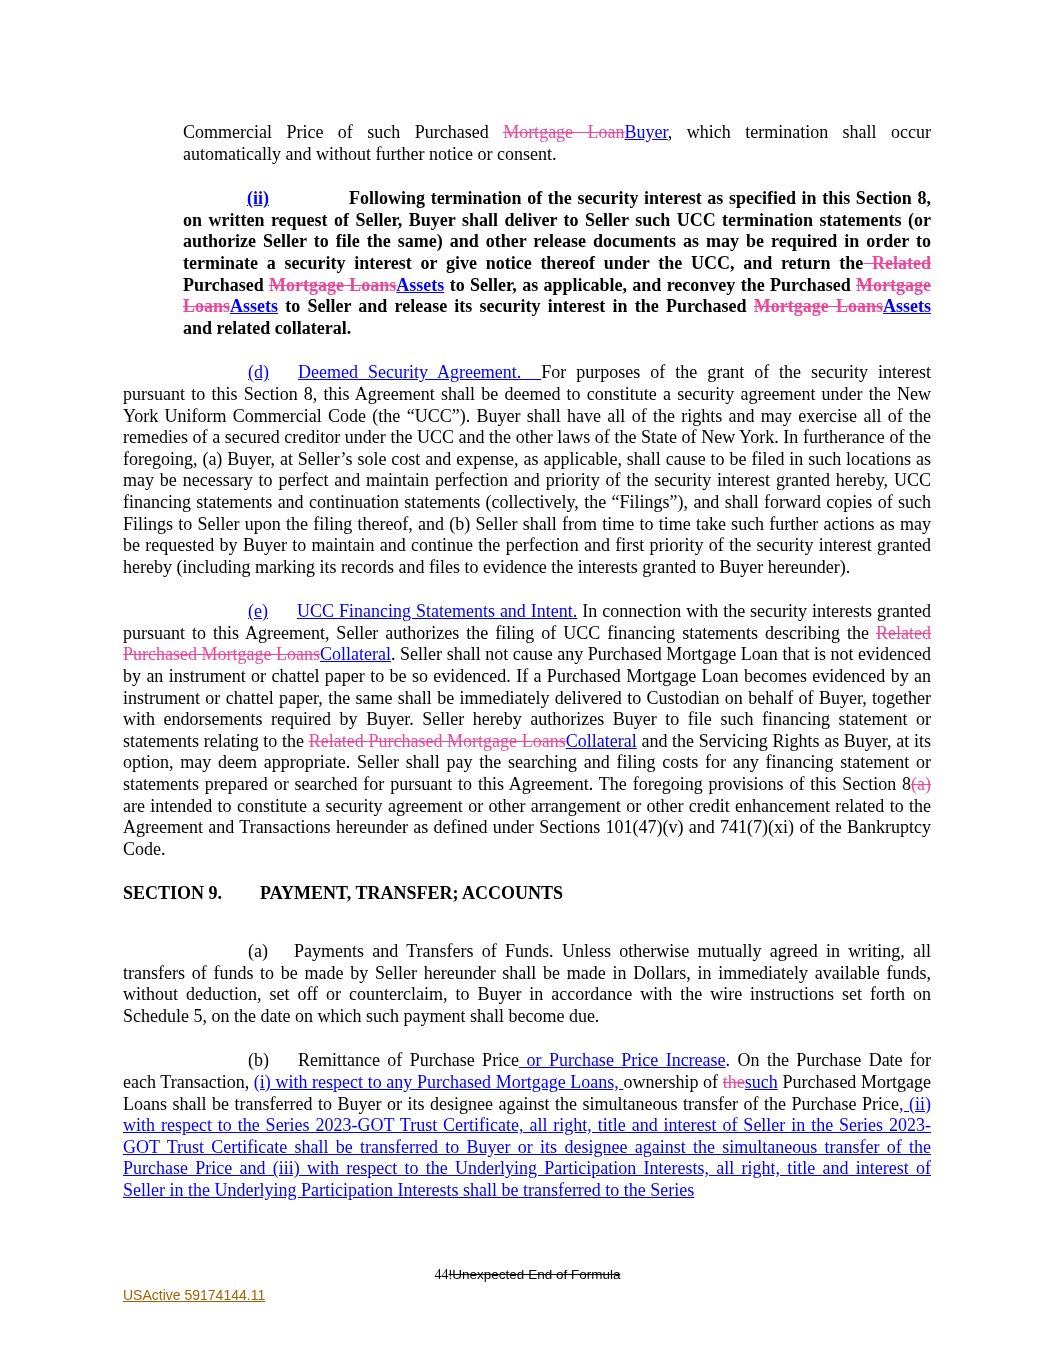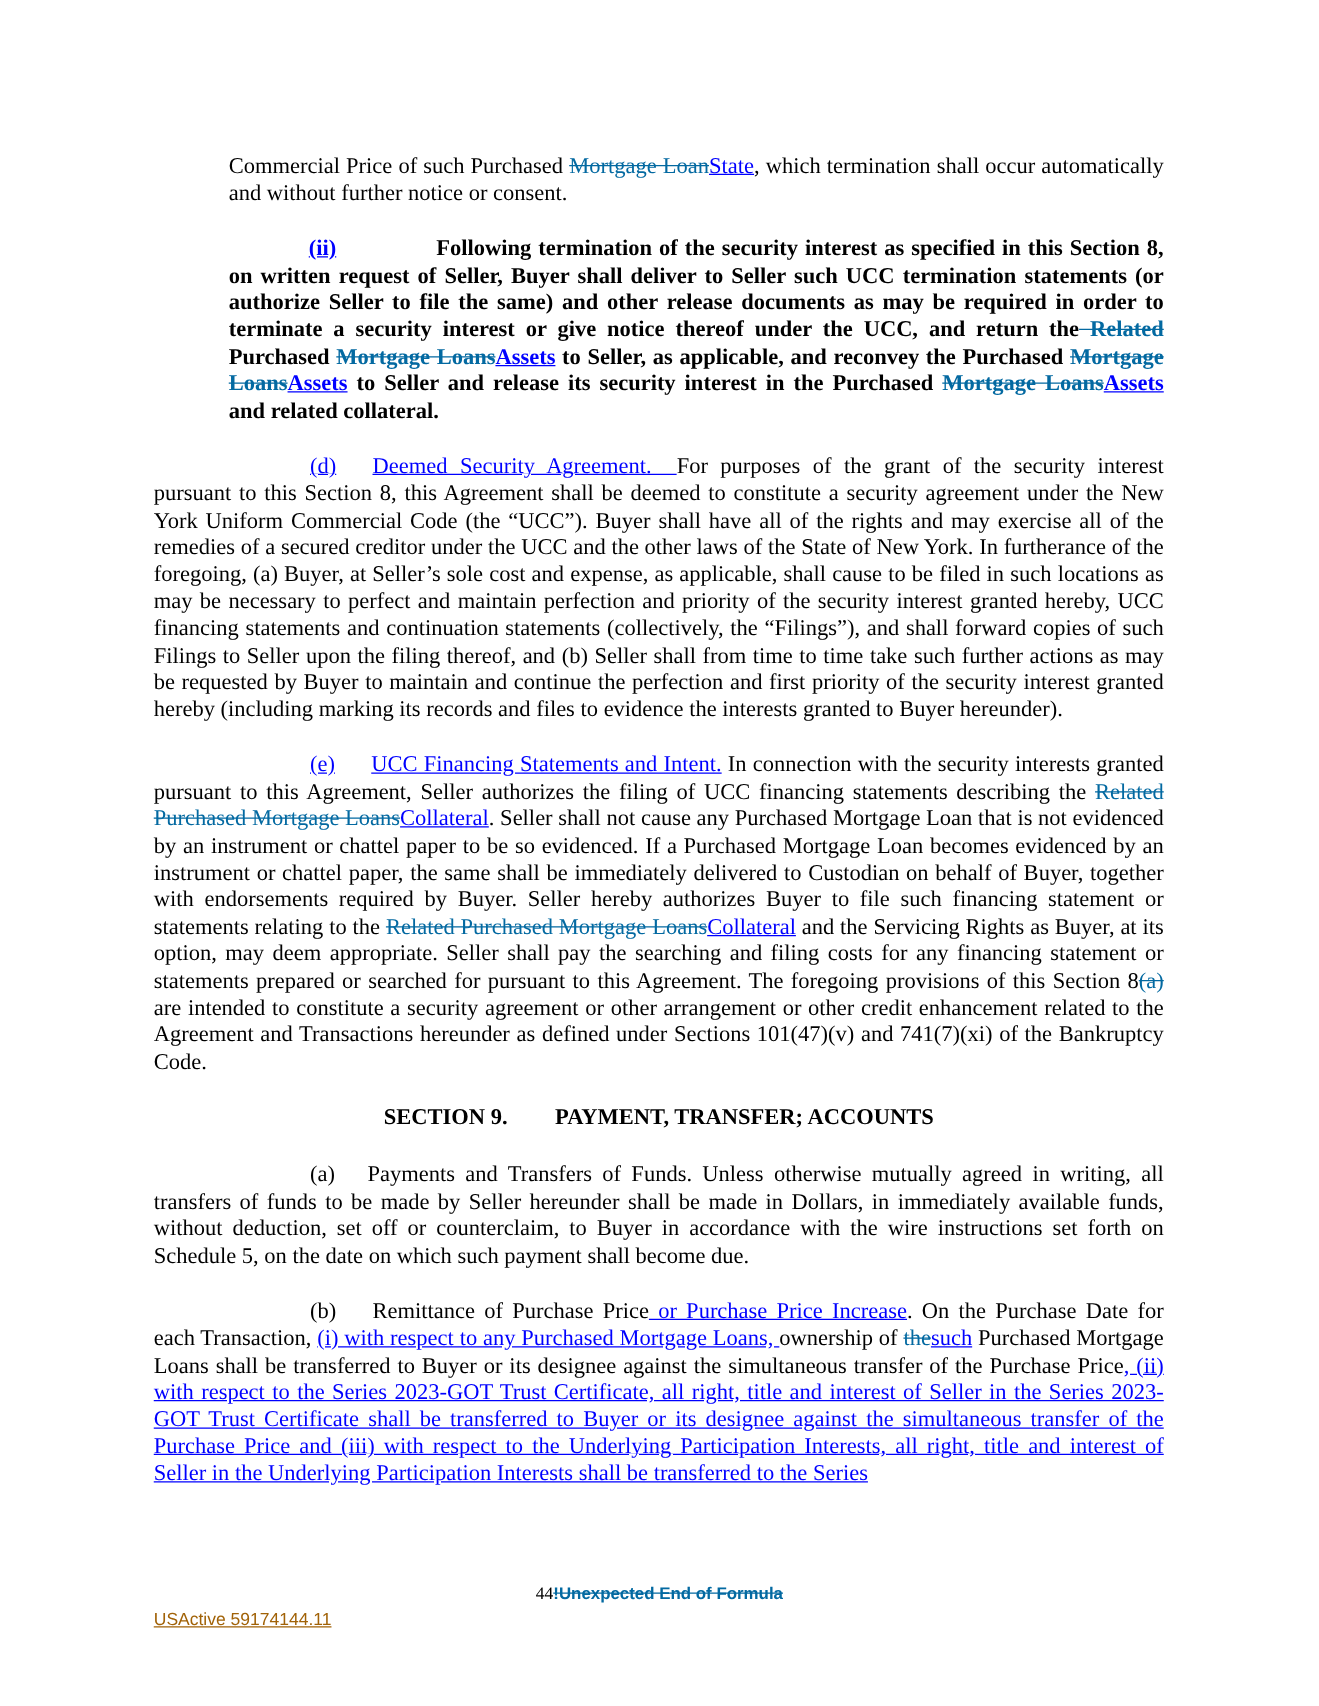--- a/index.html
+++ b/index.html
@@ -27,26 +27,26 @@
   .para {
     text-align: justify;
     margin: 0 0 23px 0;
   }
   
   .ind2 { margin-left: 60px; }
   .fi-ii  { text-indent: 64px; font-weight: bold; }   
   .fi-l1  { text-indent: 125px; }  
   .section-heading {
     font-weight: bold;
-    text-align: center;
-    margin: 0 0 24px 0;
+    text-align: left;
+    margin: 0 0 36px 0;
   }
   
   .run-n { }
-  .run-d { color: #0369a1; text-decoration: line-through; }
+  .run-d { color: #ec4899; text-decoration: line-through; }
   .run-i { color: #0000ff; text-decoration: underline; }
   .run-u { }
   .run-b { font-weight: bold; }
   .run-tab { display: inline-block; height: 1px; }
   
   .footer-center {
     position: absolute;
     left: 0;
     top: 1264px;
     width: 100%;
@@ -55,41 +55,41 @@
     align-items: baseline;
   }
   .footer-pagenum {
     font-family: "Liberation Serif", "DejaVu Serif", serif;
     font-size: 14px;
     color: #000000;
   }
   .footer-error {
     font-family: "Liberation Sans", "DejaVu Sans", sans-serif;
     font-size: 13.5px;
-    font-weight: bold;
-    color: #0369a1;
+    font-weight: normal;
+    color: #000000;
     text-decoration: line-through;
   }
   .footer-docid {
     position: absolute;
     left: 123px;
     top: 1285px;
     font-family: "Liberation Sans", "DejaVu Sans", sans-serif;
     font-size: 14px;
     color: #a16207;
     text-decoration: underline;
   }
 </style>
 </head>
 <body>
 
 <div class="page">
   <div class="content">
 
-    <p class="para ind2"><span class="run-n">Commercial Price of such Purchased </span><span class="run-d">Mortgage Loan</span><span class="run-i">State</span><span class="run-n">, which termination shall occur automatically and without further notice or consent.</span></p>
+    <p class="para ind2"><span class="run-n">Commercial Price of such Purchased </span><span class="run-d">Mortgage Loan</span><span class="run-i">Buyer</span><span class="run-n">, which termination shall occur automatically and without further notice or consent.</span></p>
 
     <p class="para ind2 fi-ii"><span class="run-i">(ii)</span><span class="run-tab" style="width: 80px;"></span><span class="run-n">Following termination of the security interest as specified in this Section 8, on written request of Seller, Buyer shall deliver to Seller such UCC termination statements (or authorize Seller to file the same) and other release documents as may be required in order to terminate a security interest or give notice thereof under the UCC, and return the</span><span class="run-d">&nbsp;Related</span><span class="run-n"> Purchased </span><span class="run-d">Mortgage Loans</span><span class="run-i">Assets</span><span class="run-n"> to Seller, as applicable, and reconvey the Purchased </span><span class="run-d">Mortgage Loans</span><span class="run-i">Assets</span><span class="run-n"> to Seller and release its security interest in the Purchased </span><span class="run-d">Mortgage Loans</span><span class="run-i">Assets</span><span class="run-n"> and related collateral.</span></p>
 
     <p class="para fi-l1"><span class="run-i">(d)</span><span class="run-tab" style="width: 29px;"></span><span class="run-i">Deemed Security Agreement.&nbsp; </span><span class="run-n">For purposes of the grant of the security interest pursuant to this Section 8, this Agreement shall be deemed to constitute a security agreement under the New York Uniform Commercial Code (the “</span><span class="run-u">UCC</span><span class="run-n">”).  Buyer shall have all of the rights and may exercise all of the remedies of a secured creditor under the UCC and the other laws of the State of New York.  In furtherance of the foregoing, (a) Buyer, at Seller’s sole cost and expense, as applicable, shall cause to be filed in such locations as may be necessary to perfect and maintain perfection and priority of the security interest granted hereby, UCC financing statements and continuation statements (collectively, the “</span><span class="run-u">Filings</span><span class="run-n">”), and shall forward copies of such Filings to Seller upon the filing thereof, and (b) Seller shall from time to time take such further actions as may be requested by Buyer to maintain and continue the perfection and first priority of the security interest granted hereby (including marking its records and files to evidence the interests granted to Buyer hereunder).</span></p>
 
     <p class="para fi-l1"><span class="run-i">(e)</span><span class="run-tab" style="width: 29px;"></span><span class="run-i">UCC Financing Statements and Intent.</span><span class="run-n">  In connection with the security interests granted pursuant to this Agreement, Seller authorizes the filing of UCC financing statements describing the </span><span class="run-d">Related Purchased Mortgage Loans</span><span class="run-i">Collateral</span><span class="run-n">.  Seller shall not cause any Purchased Mortgage Loan that is not evidenced by an instrument or chattel paper to be so evidenced.  If a Purchased Mortgage Loan becomes evidenced by an instrument or chattel paper, the same shall be immediately delivered to Custodian on behalf of Buyer, together with endorsements required by Buyer.  Seller hereby authorizes Buyer to file such financing statement or statements relating to the </span><span class="run-d">Related Purchased Mortgage Loans</span><span class="run-i">Collateral</span><span class="run-n"> and the Servicing Rights as Buyer, at its option, may deem appropriate.  Seller shall pay the searching and filing costs for any financing statement or statements prepared or searched for pursuant to this Agreement.  The foregoing provisions of this Section 8</span><span class="run-d">(a)</span><span class="run-n"> are intended to constitute a security agreement or other arrangement or other credit enhancement related to the Agreement and Transactions hereunder as defined under Sections 101(47)(v) and 741(7)(xi) of the Bankruptcy Code.</span></p>
 
     <p class="para section-heading"><span class="run-b">SECTION 9.</span><span class="run-tab" style="width: 38px;"></span><span class="run-b">PAYMENT, TRANSFER; ACCOUNTS</span></p>
 
     <p class="para fi-l1"><span class="run-n">(a)</span><span class="run-tab" style="width: 26px;"></span><span class="run-u">Payments and Transfers of Funds</span><span class="run-n">.  Unless otherwise mutually agreed in writing, all transfers of funds to be made by Seller hereunder shall be made in Dollars, in immediately available funds, without deduction, set off or counterclaim, to Buyer in accordance with the wire instructions set forth on </span><span class="run-u">Schedule 5</span><span class="run-n">, on the date on which such payment shall become due.</span></p>

